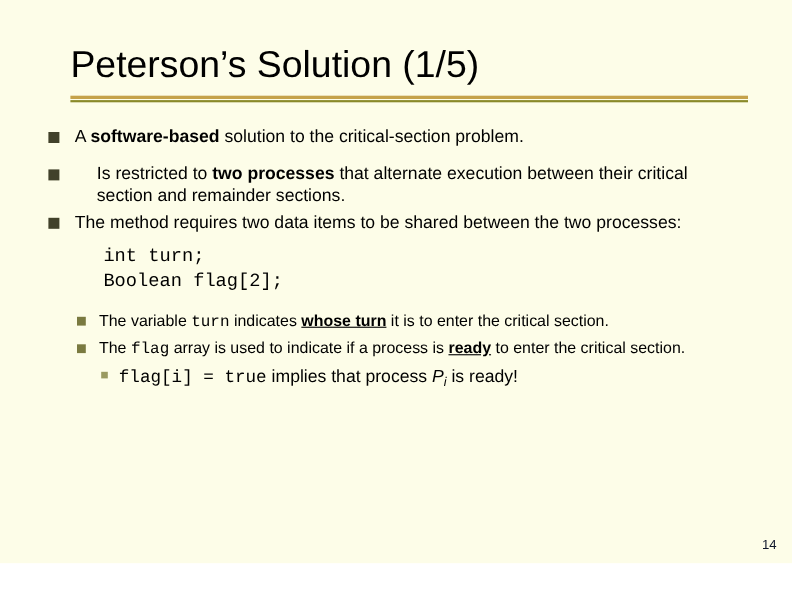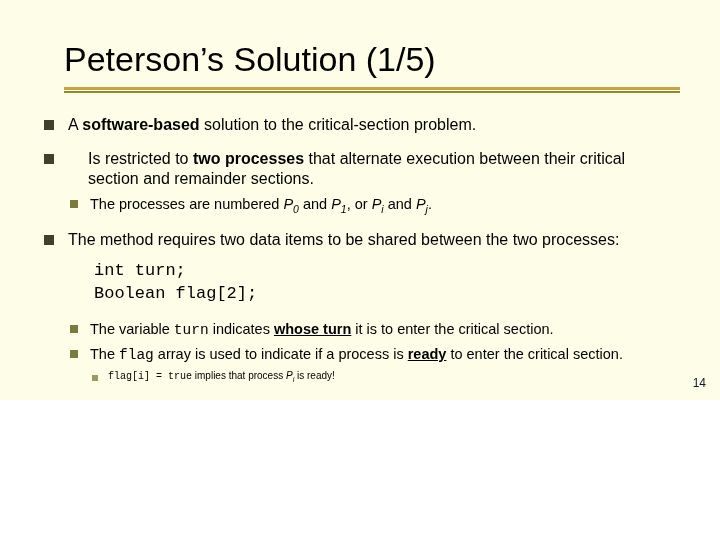--- a/index.html
+++ b/index.html
@@ -6,21 +6,21 @@
     margin: 0;
     padding: 0;
     width: 720px;
     height: 540px;
     background: #ffffff;
     font-family: Arial, Helvetica, sans-serif;
     overflow: hidden;
   }
   .slide {
     width: 720px;
-    height: 400px;
+    height: 512px;
     background: #fdfde8;
     position: relative;
     box-sizing: border-box;
   }
   .title-wrap {
     padding: 40px 0 0 64px;
   }
   .title {
     font-size: 34px;
     color: #000;
@@ -51,21 +51,21 @@
     margin-bottom: 14px;
   }
   .b2 {
     display: flex;
     margin: 6px 0 6px 26px;
     font-size: 14.5px;
   }
   .b3 {
     display: flex;
     margin: 4px 0 4px 48px;
-    font-size: 10px;
+    font-size: 16px;
   }
   .sq1 {
     width: 10px; height: 10px;
     background: #41412a;
     flex: 0 0 auto;
     margin-top: 5px;
     margin-right: 14px;
   }
   .sq2 {
     width: 8px; height: 8px;
@@ -122,26 +122,20 @@
       </div>
     </div>
 
     <div class="b1" style="margin-bottom:4px;gap:20px;">
       <div class="sq1"></div>
       <div class="bt">
         <span>Is restricted to </span><b>two processes</b><span> that alternate execution between their critical section and remainder sections.</span>
       </div>
     </div>
 
-    <div class="b2" style="margin-bottom:14px;">
-      <div class="sq2"></div>
-      <div class="bt">
-        <span>The processes are numbered </span><span class="ital">P</span><span class="sub">0</span><span> and </span><span class="ital">P</span><span class="sub">1</span><span>, or </span><span class="ital">P</span><span class="sub">i</span><span> and </span><span class="ital">P</span><span class="sub">j</span><span>.</span>
-      </div>
-    </div>
 
     <div class="b1" style="margin-bottom:6px;">
       <div class="sq1"></div>
       <div class="bt">The method requires two data items to be shared between the two processes:</div>
     </div>
 
     <div class="codeblock">
       <div>int turn;</div>
       <div>Boolean flag[2];</div>
     </div>

